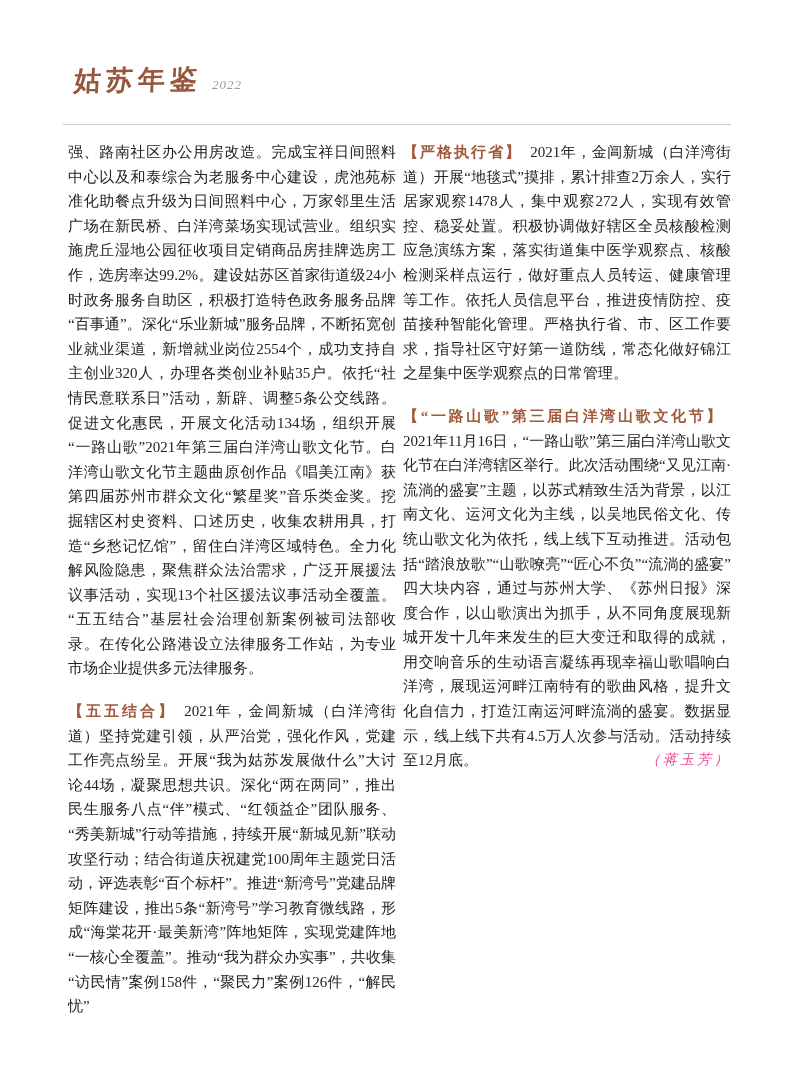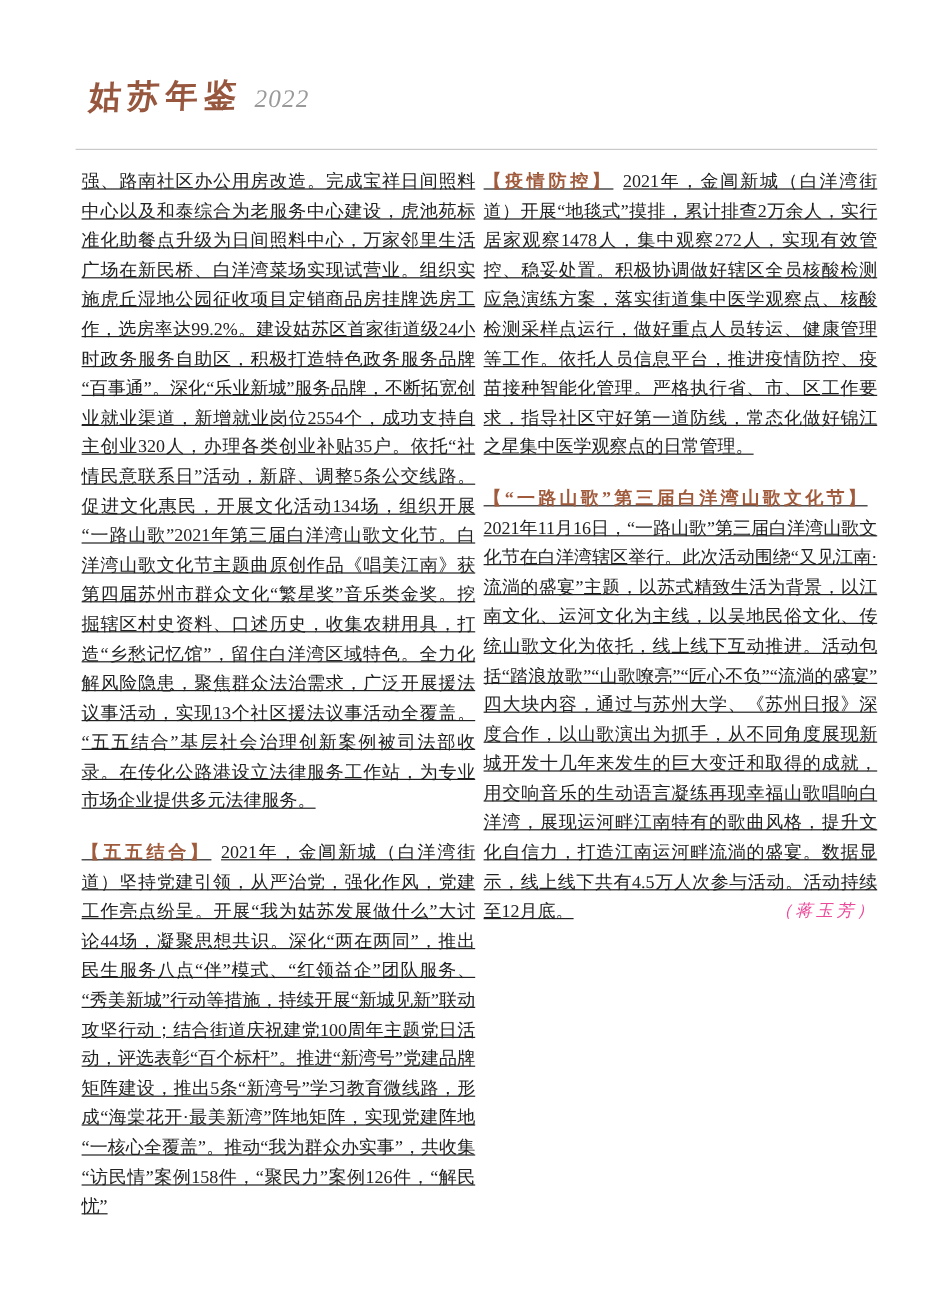--- a/index.html
+++ b/index.html
@@ -28,21 +28,21 @@
   }
   .brand {
     font-size: 27px;
     font-weight: 700;
     color: var(--brand);
     letter-spacing: 5px;
     transform: skewX(-4deg) rotate(-1deg);
     display: inline-block;
   }
   .edition-year {
-    font-size: 21px;
+    font-size: 13px;
     font-style: italic;
     color: var(--year);
     margin-left: 10px;
     letter-spacing: 1px;
   }
   .rule {
     position: absolute;
     left: 63px;
     top: 124px;
     width: 668px;
@@ -52,21 +52,21 @@
   .col {
     position: absolute;
     top: 140px;
     width: 328px;
     font-size: 15px;
     line-height: 24.6px;
     text-align: justify;
   }
   .col-left  { left: 68px; }
   .col-right { left: 403px; }
-  .para { margin: 0; text-decoration: underline; }
+  .para { margin: 0; }
   .para + .para { margin-top: 18px; }
   .entry-title {
     color: var(--accent);
     font-weight: 700;
     letter-spacing: 1.5px;
     margin-right: 8px;
   }
   .byline {
     float: right;
     font-style: italic;
@@ -94,19 +94,19 @@
   </header>
 
   <div class="rule"></div>
 
   <section class="col col-left">
     <p class="para continuation"><span>强、路南社区办公用房改造。完成宝祥日间照料中心以及和泰综合为老服务中心建设，虎池苑标准化助餐点升级为日间照料中心，万家邻里生活广场在新民桥、白洋湾菜场实现试营业。组织实施虎丘湿地公园征收项目定销商品房挂牌选房工作，选房率达99.2%。建设姑苏区首家街道级24小时政务服务自助区，积极打造特色政务服务品牌“百事通”。深化“乐业新城”服务品牌，不断拓宽创业就业渠道，新增就业岗位2554个，成功支持自主创业320人，办理各类创业补贴35户。依托“社情民意联系日”活动，新辟、调整5条公交线路。促进文化惠民，开展文化活动134场，组织开展“一路山歌”2021年第三届白洋湾山歌文化节。白洋湾山歌文化节主题曲原创作品《唱美江南》获第四届苏州市群众文化“繁星奖”音乐类金奖。挖掘辖区村史资料、口述历史，收集农耕用具，打造“乡愁记忆馆”，留住白洋湾区域特色。全力化解风险隐患，聚焦群众法治需求，广泛开展援法议事活动，实现13个社区援法议事活动全覆盖。“五五结合”基层社会治理创新案例被司法部收录。在传化公路港设立法律服务工作站，为专业市场企业提供多元法律服务。</span></p>
     <p class="para entry"><span class="entry-title">【五五结合】</span><span class="entry-body">2021年，金阊新城（白洋湾街道）坚持党建引领，从严治党，强化作风，党建工作亮点纷呈。开展“我为姑苏发展做什么”大讨论44场，凝聚思想共识。深化“两在两同”，推出民生服务八点“伴”模式、“红领益企”团队服务、“秀美新城”行动等措施，持续开展“新城见新”联动攻坚行动；结合街道庆祝建党100周年主题党日活动，评选表彰“百个标杆”。推进“新湾号”党建品牌矩阵建设，推出5条“新湾号”学习教育微线路，形成“海棠花开·最美新湾”阵地矩阵，实现党建阵地“一核心全覆盖”。推动“我为群众办实事”，共收集“访民情”案例158件，“聚民力”案例126件，“解民忧”</span></p>
   </section>
 
   <section class="col col-right">
-    <p class="para entry"><span class="entry-title">【疫情防控】</span><span class="entry-body">2021年，金阊新城（白洋湾街道）开展“地毯式”摸排，累计排查2万余人，实行居家观察1478人，集中观察272人，实现有效管控、稳妥处置。积极协调做好辖区全员核酸检测应急演练方案，落实街道集中医学观察点、核酸检测采样点运行，做好重点人员转运、健康管理等工作。依托人员信息平台，推进疫情防控、疫苗接种智能化管理。严格执行省、市、区工作要求，指导社区守好第一道防线，常态化做好锦江之星集中医学观察点的日常管理。</span></p>
+    <p class="para entry"><span class="entry-title">【严格执行省】</span><span class="entry-body">2021年，金阊新城（白洋湾街道）开展“地毯式”摸排，累计排查2万余人，实行居家观察1478人，集中观察272人，实现有效管控、稳妥处置。积极协调做好辖区全员核酸检测应急演练方案，落实街道集中医学观察点、核酸检测采样点运行，做好重点人员转运、健康管理等工作。依托人员信息平台，推进疫情防控、疫苗接种智能化管理。严格执行省、市、区工作要求，指导社区守好第一道防线，常态化做好锦江之星集中医学观察点的日常管理。</span></p>
     <p class="para entry"><span class="entry-title">【“一路山歌”第三届白洋湾山歌文化节】</span><span class="entry-body">2021年11月16日，“一路山歌”第三届白洋湾山歌文化节在白洋湾辖区举行。此次活动围绕“又见江南·流淌的盛宴”主题，以苏式精致生活为背景，以江南文化、运河文化为主线，以吴地民俗文化、传统山歌文化为依托，线上线下互动推进。活动包括“踏浪放歌”“山歌嘹亮”“匠心不负”“流淌的盛宴”四大块内容，通过与苏州大学、《苏州日报》深度合作，以山歌演出为抓手，从不同角度展现新城开发十几年来发生的巨大变迁和取得的成就，用交响音乐的生动语言凝练再现幸福山歌唱响白洋湾，展现运河畔江南特有的歌曲风格，提升文化自信力，打造江南运河畔流淌的盛宴。数据显示，线上线下共有4.5万人次参与活动。活动持续至12月底。</span><span class="byline">（蒋玉芳）</span></p>
   </section>
 
   <footer class="pagenum">· 254 ·</footer>
 
 </div>
 
 </body></html>

